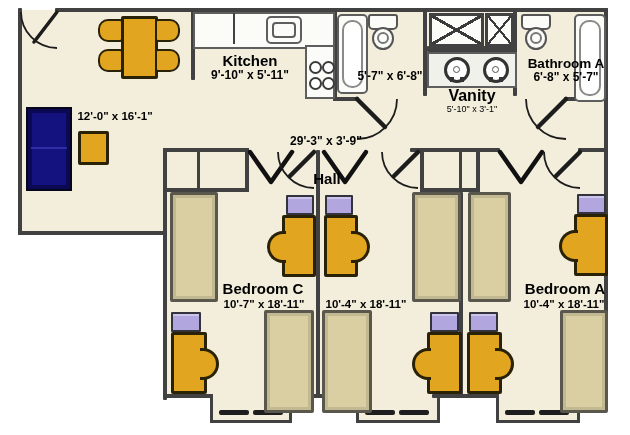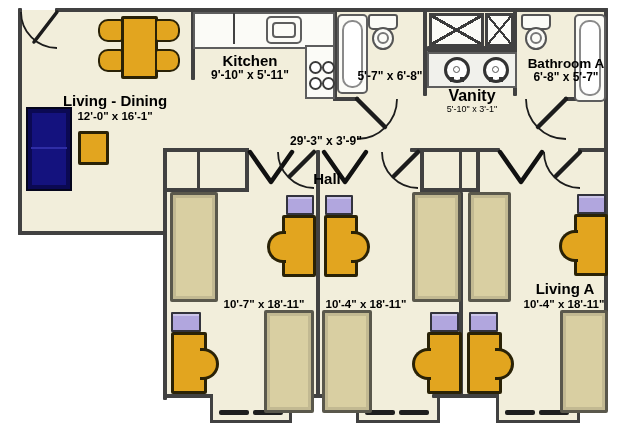--- a/index.html
+++ b/index.html
@@ -194,37 +194,37 @@
 
     <path d="M 324 152 L 345 182 L 366 152" fill="none" stroke="#111" stroke-width="4.5" stroke-linecap="round" stroke-linejoin="round"></path>
     <path d="M 382 152 A 36 36 0 0 0 418 188" fill="none" stroke="#1c1c1c" stroke-width="1.8"></path>
     <path d="M 418 152 L 394 176" fill="none" stroke="#1c1c1c" stroke-width="4.5" stroke-linecap="round"></path>
 
     <path d="M 500 152 L 521 182 L 542 152" fill="none" stroke="#111" stroke-width="4.5" stroke-linecap="round" stroke-linejoin="round"></path>
     <path d="M 544 152 A 36 36 0 0 0 580 188" fill="none" stroke="#1c1c1c" stroke-width="1.8"></path>
     <path d="M 580 152 L 556 176" fill="none" stroke="#1c1c1c" stroke-width="4.5" stroke-linecap="round"></path>
   </svg>
 
-  <div class="lbl lbl-room" style="left:115px;top:100px;">Living - Dining</div>
   <div class="lbl lbl-dim" style="left:115px;top:116px;">12'-0" x 16'-1"</div>
 
   <div class="lbl lbl-room" style="left:250px;top:60px;">Kitchen</div>
   <div class="lbl lbl-dim-md" style="left:250px;top:75px;">9'-10" x 5'-11"</div>
 
   <div class="lbl lbl-dim-md" style="left:390px;top:76px;">5'-7" x 6'-8"</div>
 
   <div class="lbl lbl-room-xs" style="left:472px;top:96px;">Vanity</div>
   <div class="lbl lbl-dim-sm" style="left:472px;top:109px;">5'-10" x 3'-1"</div>
 
   <div class="lbl lbl-room-sm" style="left:566px;top:63px;">Bathroom A</div>
   <div class="lbl lbl-dim-md" style="left:566px;top:77px;">6'-8" x 5'-7"</div>
 
   <div class="lbl lbl-room" style="left:327px;top:131px;margin-top:47px;">Hall</div>
   <div class="lbl lbl-dim-md" style="left:326px;top:141px;">29'-3" x 3'-9"</div>
 
+  <div class="lbl lbl-room" style="left:263px;top:288px;">Bedroom C</div>
   <div class="lbl lbl-dim" style="left:264px;top:304px;">10'-7" x 18'-11"</div>
 
   <div class="lbl lbl-dim" style="left:366px;top:304px;">10'-4" x 18'-11"</div>
 
-  <div class="lbl lbl-room" style="left:565px;top:288px;">Living A</div>
+  <div class="lbl lbl-room" style="left:565px;top:288px;">Bedroom A</div>
   <div class="lbl lbl-dim" style="left:564px;top:304px;">10'-4" x 18'-11"</div>
 
 </div>
 
 </body></html>

